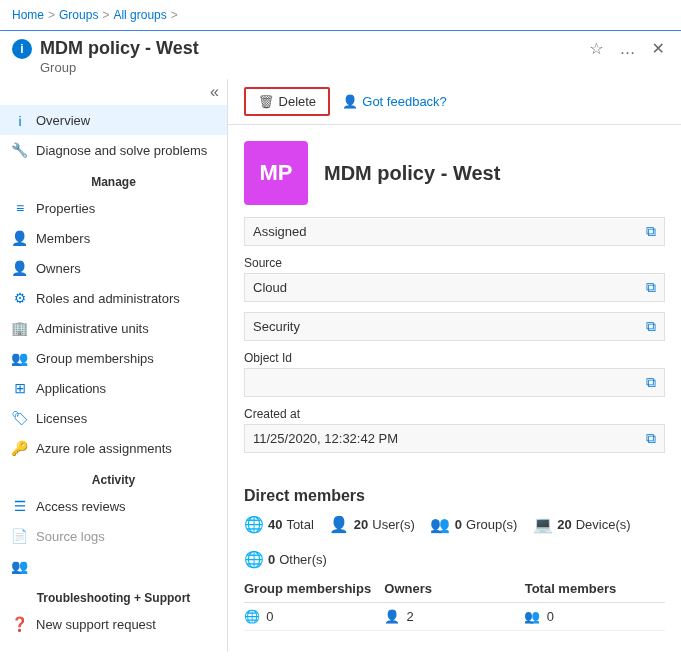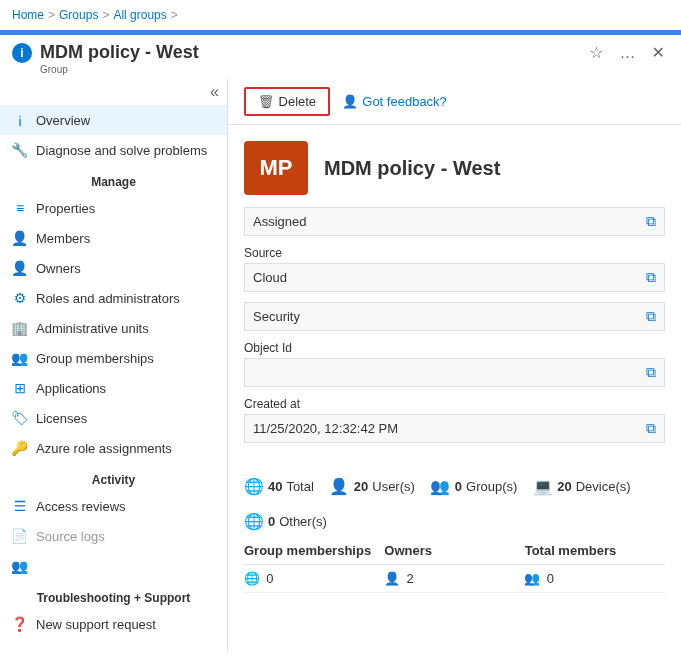--- a/index.html
+++ b/index.html
@@ -1,24 +1,24 @@
 <!DOCTYPE html>
 <html><head>
   <meta charset="utf-8">
   <style>
     * { margin: 0; padding: 0; box-sizing: border-box; }
     body { font-family: 'Segoe UI', Arial, sans-serif; font-size: 13px; color: #333; background: #fff; width: 681px; height: 663px; overflow: hidden; }
 
-    .top-bar { display: flex; align-items: flex-start; padding: 8px 12px; border-bottom: 5px solid #3b82f6; background: #fff; }
+    .top-bar { display: flex; align-items: flex-start; padding: 8px 12px; border-bottom: 1px solid #3b82f6; background: #fff; }
     .breadcrumb { display: flex; align-items: center; gap: 4px; font-size: 12px; color: #0078d4; }
     .breadcrumb span { color: #333; }
     .breadcrumb .sep { color: #999; }
     .title-info-icon { width: 20px; height: 20px; background: #0078d4; border-radius: 50%; display: flex; align-items: center; justify-content: center; color: white; font-size: 12px; font-weight: bold; flex-shrink: 0; }
     .title-text { font-size: 18px; font-weight: 600; flex: 1; }
-    .title-sub { font-size: 10px; color: #666; margin-left: 28px; }
+    .title-sub { font-size: 13px; color: #666; margin-left: 28px; }
     .title-actions { display: flex; align-items: center; gap: 8px; margin-left: auto; }
     .pin-icon, .more-icon, .close-icon { cursor: pointer; color: #666; font-size: 16px; padding: 2px 4px; }
 
     .main-layout { display: flex; height: calc(663px - 90px); }
 
     
     .sidebar { width: 228px; border-right: 1px solid #e0e0e0; overflow-y: auto; flex-shrink: 0; background: #fff; }
     .sidebar-collapse-btn { background: none; border: none; cursor: pointer; color: #666; font-size: 16px; }
 
     .nav-item { display: flex; align-items: center; gap: 8px; padding: 7px 12px; cursor: pointer; font-size: 13px; }
@@ -28,21 +28,21 @@
     .nav-section-label { padding: 10px 12px 4px 12px; font-size: 12px; font-weight: 600; color: #333; text-align: center; }
 
     
     .content { flex: 1; overflow-y: auto; padding: 0; }
 
     .toolbar { display: flex; align-items: center; padding: 8px 16px; border-bottom: 1px solid #e0e0e0; gap: 12px; }
     .delete-btn { display: flex; align-items: center; gap: 4px; padding: 5px 12px; border: 2px solid #d32f2f; background: #fff; cursor: pointer; font-size: 13px; color: #333; border-radius: 2px; }
     .feedback-btn { display: flex; align-items: center; gap: 4px; background: none; border: none; cursor: pointer; color: #0078d4; font-size: 13px; }
 
     .resource-header { display: flex; align-items: center; gap: 16px; padding: 16px 16px 12px 16px; }
-    .resource-avatar { width: 64px; height: 54px; background: #c2410c; border-radius: 4px; display: flex; align-items: center; justify-content: center; color: white; font-size: 22px; font-weight: 600; flex-shrink: 0; }
+    .resource-avatar { width: 64px; height: 64px; background: #d946ef; border-radius: 4px; display: flex; align-items: center; justify-content: center; color: white; font-size: 22px; font-weight: 600; flex-shrink: 0; }
 
     .properties-section { padding: 0 16px 12px 16px; }
     .prop-row { margin-bottom: 10px; }
     .prop-label { font-size: 12px; color: #333; margin-bottom: 3px; }
     .prop-value { display: flex; align-items: center; background: #f8f8f8; border: 1px solid #e0e0e0; padding: 5px 8px; font-size: 13px; color: #333; }
     .prop-value .copy-icon { margin-left: auto; color: #0078d4; font-size: 14px; cursor: pointer; }
 
     .members-section { padding: 12px 16px; }
     .members-title { font-size: 16px; font-weight: 600; margin-bottom: 10px; }
     .members-stats { display: flex; align-items: center; gap: 16px; font-size: 13px; flex-wrap: wrap; }
@@ -208,20 +208,21 @@
       <div class="prop-row">
         <div class="prop-label">Created at</div>
         <div class="prop-value">
           <span>11/25/2020, 12:32:42 PM</span>
           <span class="copy-icon">⧉</span>
         </div>
       </div>
     </div>
 
     <div class="members-section">
+      <div class="members-title">Direct members</div>
       <div class="members-stats">
         <div class="stat-item">
           <span class="stat-icon">🌐</span>
           <strong>40</strong>
           <span>Total</span>
         </div>
         <div class="stat-item">
           <span class="stat-icon">👤</span>
           <strong>20</strong>
           <span>User(s)</span>

